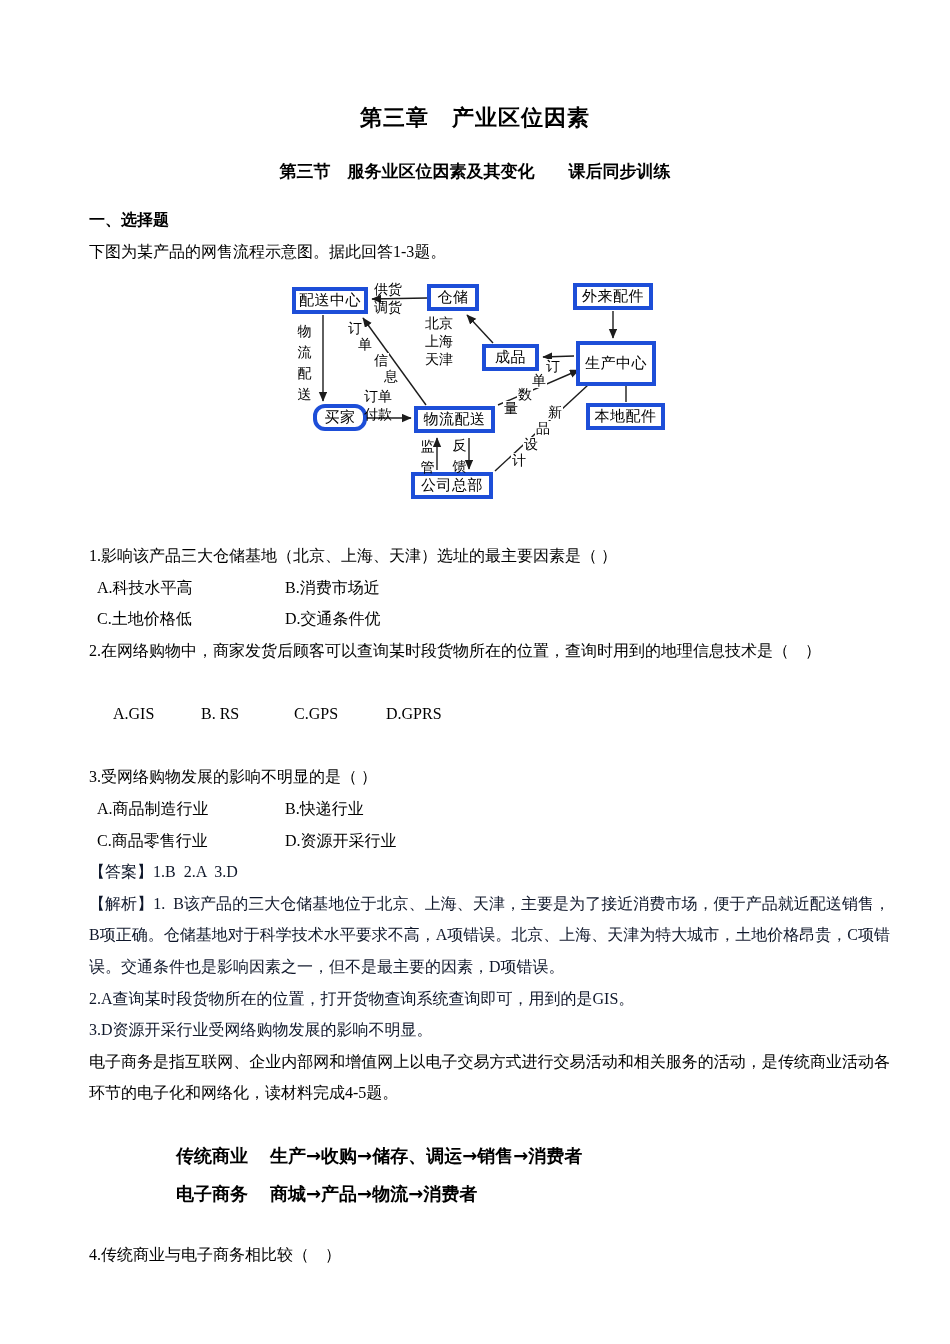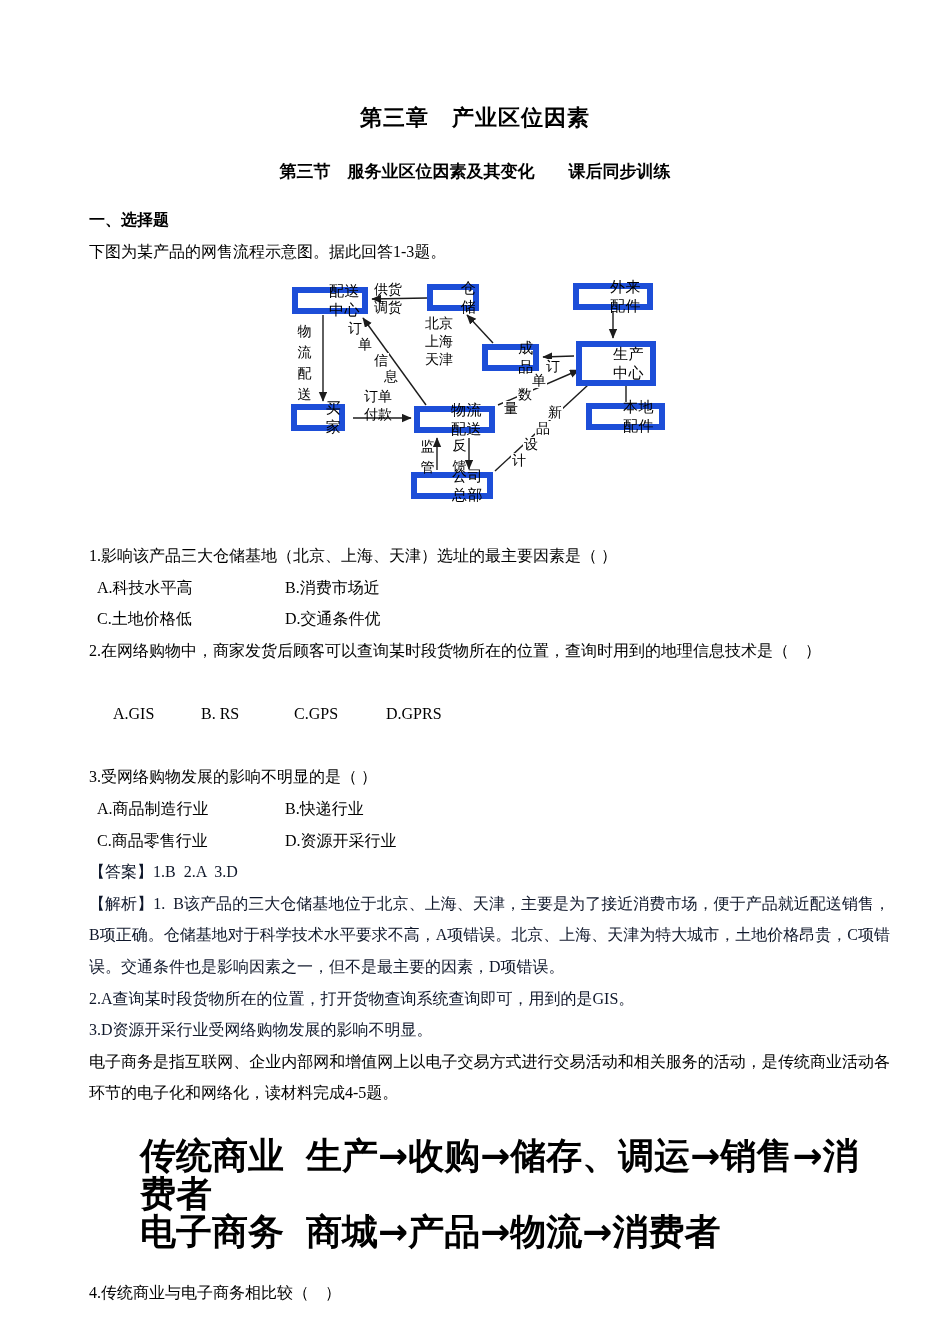--- a/index.html
+++ b/index.html
@@ -36,41 +36,41 @@
   .opt-w92  { display:inline-block; width:92px; }
 
   
   .flowchart {
     position:relative; width:400px; height:235px;
     margin:8px 0 30px 196px;
   }
   .flowchart svg { position:absolute; left:0; top:0; }
   .fbox {
     position:absolute; height:27px;
-    border:6px solid #1d4ed8; background:#fff;
+    border:4px solid #1d4ed8; background:#fff;
     display:flex; align-items:center; justify-content:center;
-    font-size:15px; letter-spacing:0.5px; z-index:2;padding-left:31px;
+    font-size:15px; letter-spacing:0.5px; z-index:2;
   }
   .flabel {
     position:absolute; font-size:14px; line-height:18px;
     text-align:center; word-break:break-all; z-index:2;
   }
   .w1 { width:15px; line-height:21px; }
   .w2 { width:30px; }
   .spread { position:absolute; left:0; top:0; z-index:2; }
   .spread span {
     position:absolute; font-size:14px; line-height:15px;
     background:#fff; padding:0 1px;
   }
 
   
   .compare {
-    margin:28px 0 0 51px;
+    margin:28px 0 0 87px;
     font-family:"DejaVu Sans","Liberation Sans",sans-serif;
-    font-weight:700; font-size:36px; line-height:38px;
+    font-weight:700; font-size:18px; line-height:38px;
   }
   .compare .lbl { margin-right:22px; }
   .q4 { margin-top:26px; }
 </style>
 </head>
 <body>
 
 <div class="page">
 
   <h1 class="chapter-title">第三章　产业区位因素</h1>
@@ -100,21 +100,21 @@
         <line x1="152" y1="195" x2="152" y2="163" marker-end="url(#ah)"></line>
         <line x1="184" y1="163" x2="184" y2="194" marker-end="url(#ah)"></line>
       </g>
     </svg>
 
     <div class="fbox" style="left:7px;top:12px;width:76px;">配送中心</div>
     <div class="fbox" style="left:142px;top:9px;width:52px;">仓储</div>
     <div class="fbox" style="left:288px;top:8px;width:80px;">外来配件</div>
     <div class="fbox" style="left:197px;top:69px;width:57px;">成品</div>
     <div class="fbox" style="left:291px;top:66px;width:80px;height:45px;">生产中心</div>
-    <div class="fbox" style="left:6px;top:129px;width:54px;">买家</div>
+    <div class="fbox" style="left:28px;top:129px;width:54px;border-radius:12px;">买家</div>
     <div class="fbox" style="left:129px;top:131px;width:81px;">物流配送</div>
     <div class="fbox" style="left:301px;top:128px;width:79px;">本地配件</div>
     <div class="fbox" style="left:126px;top:197px;width:82px;text-align:center;">公司总部</div>
 
     <div class="flabel w2" style="left:88px;top:6px;">供货调货</div>
     <div class="flabel w2" style="left:139px;top:40px;">北京上海天津</div>
     <div class="flabel w1" style="left:12px;top:46px;">物流配送</div>
     <div class="flabel w2" style="left:78px;top:113px;">订单付款</div>
     <div class="flabel w1" style="left:135px;top:161px;">监管</div>
     <div class="flabel w1" style="left:167px;top:160px;">反馈</div>

